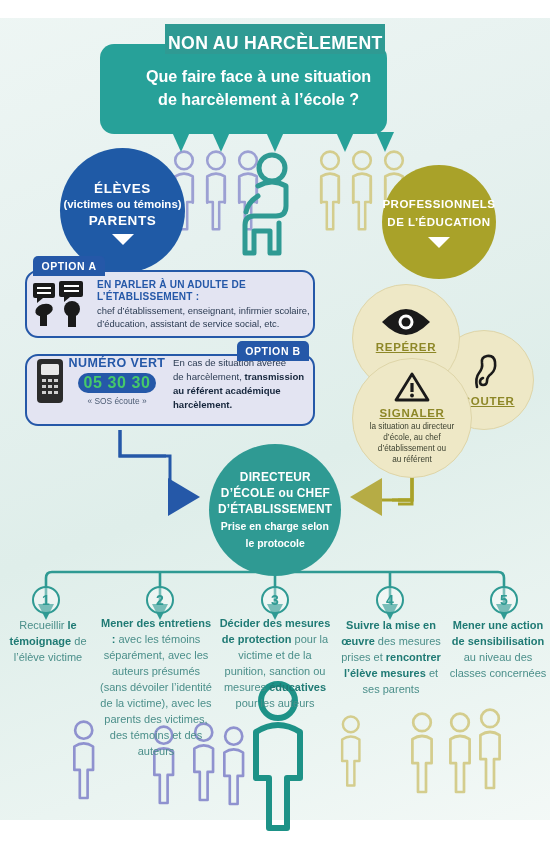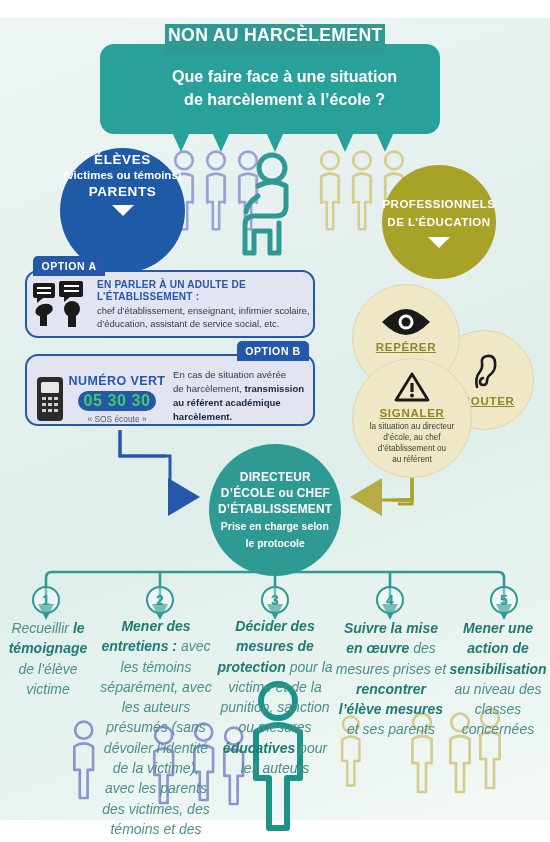--- a/index.html
+++ b/index.html
@@ -17,45 +17,45 @@
     overflow:hidden;
   }
   .band-white-top { position:absolute; left:0; top:0; width:550px; height:18px; background:#fff; }
   .band-white-bot { position:absolute; left:0; bottom:0; width:550px; height:22px; background:#fff; }
 
   
   .header-wrap { position:absolute; left:0; top:18px; width:550px; }
   .title-band {
     position:absolute; left:165px; top:6px; width:220px; height:30px;
     background:#2f9a93;
-    display:flex; align-items:flex-start; justify-content:center;
+    display:flex; align-items:flex-end; justify-content:center;
     z-index:6;
   }
   .title-band span {
     color:#ffffff; font-weight:bold; font-size:19px;
     letter-spacing:.3px; white-space:nowrap;
     font-family:"Liberation Sans", sans-serif;
     transform:scaleX(.93);
   }
   .bubble {
-    position:absolute; left:100px; top:26px; width:340px; height:90px;
+    position:absolute; left:100px; top:26px; width:287px; height:90px;
     background:#27a199; border-radius:14px; z-index:5;
     display:flex; align-items:center; justify-content:center;padding-left:30px;
   }
   .bubble-inner { text-align:center; color:#fff; font-weight:bold; font-size:17px; line-height:1.35; transform:scaleX(.95); }
   .bubble-tails { position:absolute; left:100px; top:114px; width:350px; height:22px; z-index:5; }
   .tail { position:absolute; top:0; width:0; height:0;
           border-left:9px solid transparent; border-right:9px solid transparent;
           border-top:20px solid #27a199; }
 
   
   .circle-eleves {
     position:absolute; left:60px; top:148px; width:125px; height:125px;
     border-radius:50%; background:#1f5aa6; z-index:7;
-    display:flex; flex-direction:column; align-items:center; justify-content:flex-start;
+    display:flex; flex-direction:column; align-items:center; justify-content:center;
     color:#fff; text-align:center; padding-top:4px;
   }
   .circle-eleves .l1 { font-size:13.5px; font-weight:bold; letter-spacing:.6px; }
   .circle-eleves .l2 { font-size:11.5px; font-weight:bold; margin-top:2px; }
   .circle-eleves .l3 { font-size:13.5px; font-weight:bold; letter-spacing:.6px; margin-top:3px; }
   .tri-down-w { width:0;height:0;border-left:11px solid transparent;border-right:11px solid transparent;border-top:11px solid #fff; margin-top:6px; }
 
   .circle-prof {
     position:absolute; left:382px; top:165px; width:114px; height:114px;
     border-radius:50%; background:#a9a229; z-index:7;
@@ -74,21 +74,21 @@
   .optB-tab { left:237px; top:341px; width:72px; }
 
   .optA-box {
     position:absolute; left:25px; top:270px; width:290px; height:68px;
     background:#e3e4f2; border:2.5px solid #2558a8; border-radius:13px; z-index:8;
     display:flex; align-items:center;
   }
   .optB-box {
     position:absolute; left:25px; top:354px; width:290px; height:72px;
     background:#e3e4f2; border:2.5px solid #2558a8; border-radius:13px; z-index:8;
-    display:flex; align-items:flex-end;
+    display:flex; align-items:flex-start;
   }
   .optA-txt { padding-left:4px; }
   .optA-head { color:#2558a8; font-weight:bold; font-size:10.5px; letter-spacing:.2px; transform:scaleX(.96); transform-origin:left; }
   .optA-body { color:#2b3b52; font-size:9.4px; line-height:1.42; margin-top:2px; }
   .optB-left { width:100px; text-align:center; }
   .numvert { color:#2558a8; font-weight:bold; font-size:12.5px; letter-spacing:.4px; }
   .numpill {
     margin:3px auto 0; width:78px; height:20px; border-radius:10px; background:#2558a8;
     display:flex; align-items:center; justify-content:center;
     color:#46c96a; font-weight:bold; font-size:16px; letter-spacing:.6px;
@@ -117,21 +117,21 @@
 
   
   .stepnum {
     position:absolute; width:28px; height:28px; border-radius:50%;
     border:2.5px solid #2f9a93; background:rgba(255,255,255,.35);
     display:flex; align-items:center; justify-content:center;
     color:#2f9a93; font-weight:bold; font-size:14px; z-index:6;
   }
   .steptxt {
     position:absolute; text-align:center; color:#4b8f8a;
-    font-size:14px; line-height:1.45; z-index:6;font-style:italic;
+    font-size:11px; line-height:1.45; z-index:6;
   }
   .steptxt b { color:#1f7a74; font-weight:bold; }
 
   svg.overlay { position:absolute; left:0; top:0; width:550px; height:842px; pointer-events:none; }
   svg.under { z-index:1; }
   svg.lines { z-index:3; }
   svg.figs-bottom { z-index:2; }
 </style>
 </head>
 <body>

